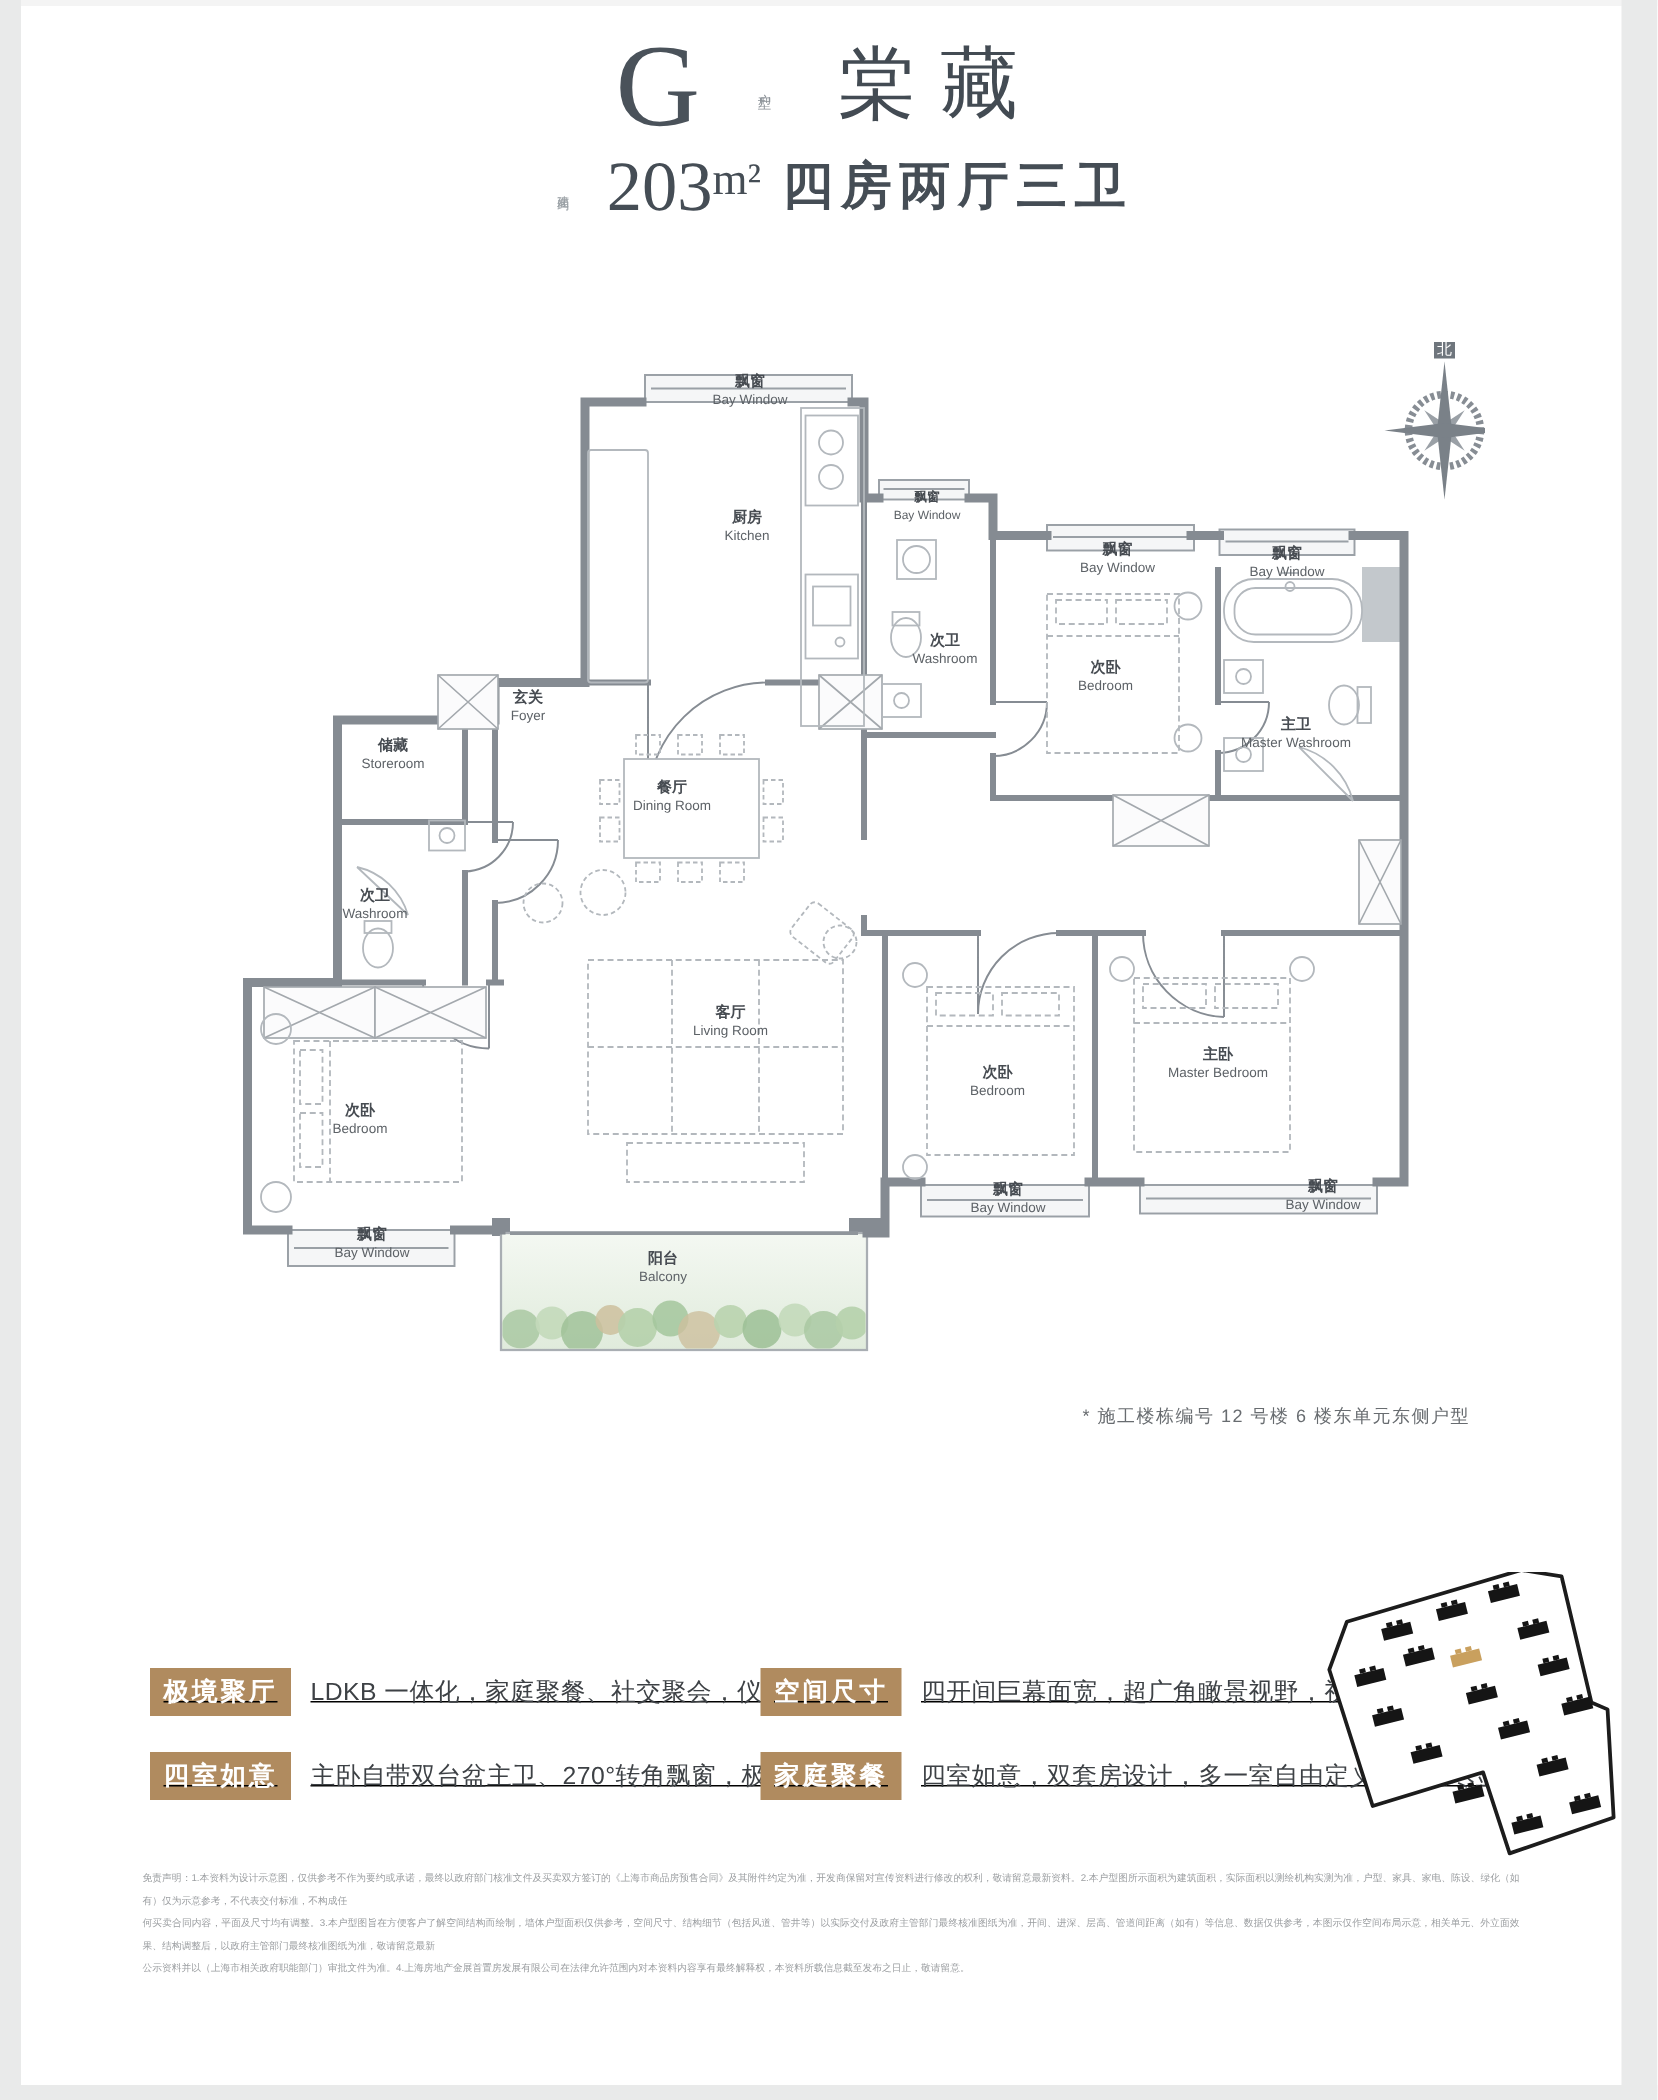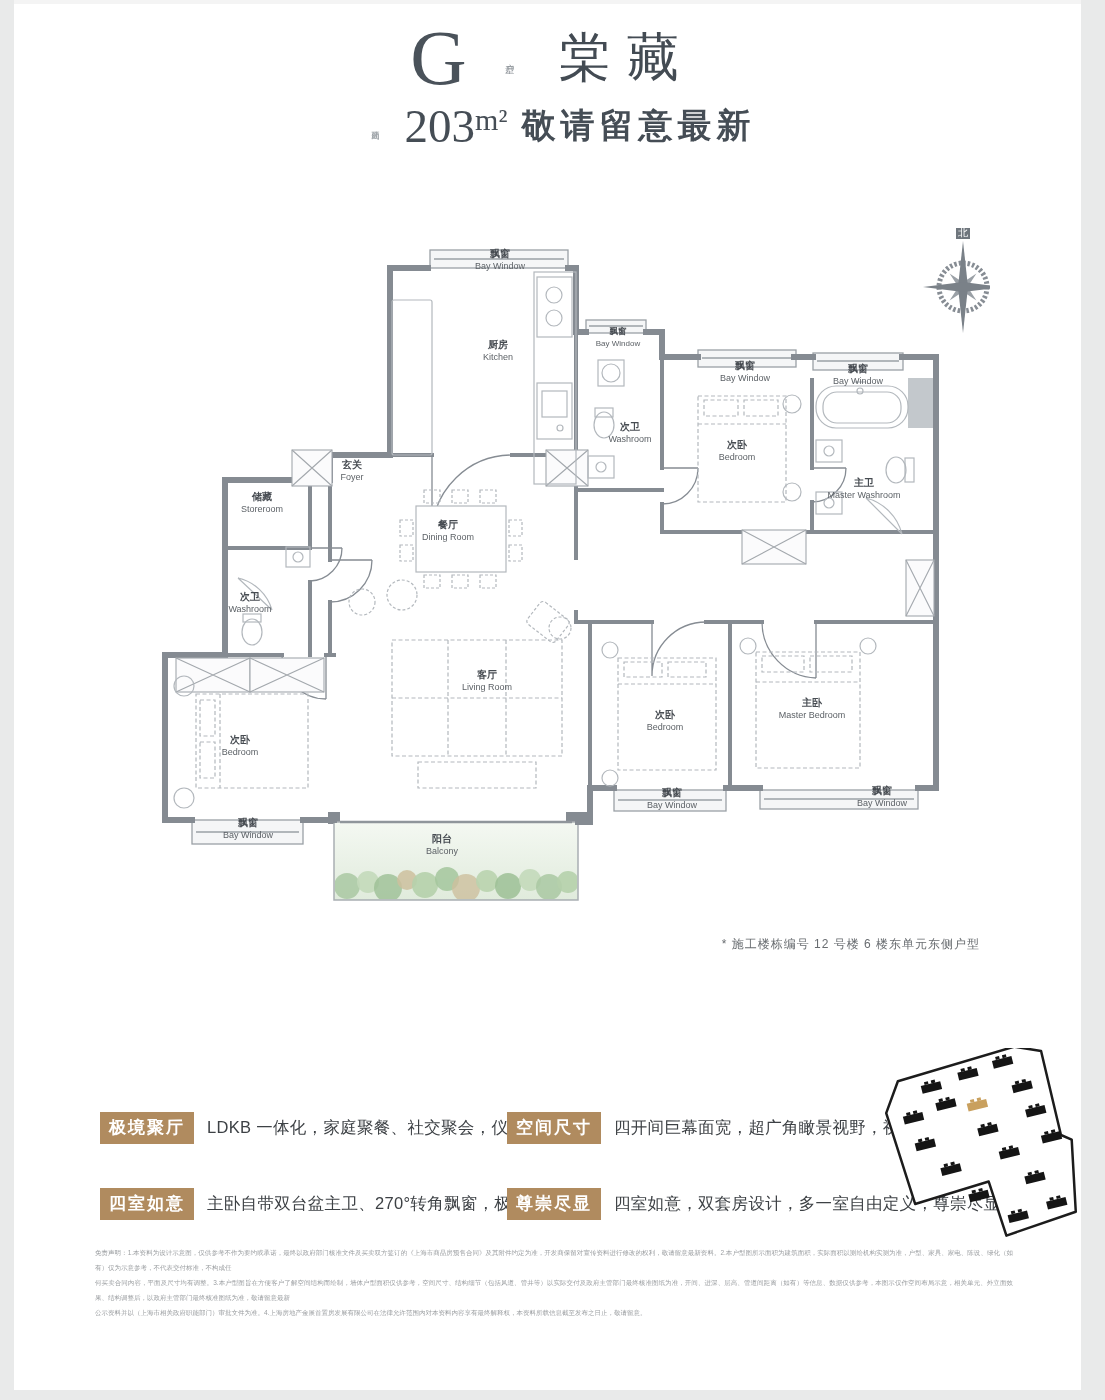--- a/index.html
+++ b/index.html
@@ -35,21 +35,21 @@
   .plansvg{position:absolute;left:140px;top:228px;}
   .rz{font:600 10px "Liberation Sans",sans-serif;fill:#474c52;text-anchor:middle;}
   .re{font:9px "Liberation Sans",sans-serif;fill:#5d6267;text-anchor:middle;}
   .rz.sm{font-size:8.5px;} .re.sm{font-size:8px;}
 
   .plan-note{position:absolute;left:150px;top:936px;width:830px;text-align:right;
              font-size:12px;color:#686c70;letter-spacing:1px;}
 
   
   .features{position:absolute;left:100px;top:1112px;width:915px;
-            display:grid;grid-template-columns:407px auto;row-gap:44px;}
+            display:grid;grid-template-columns:407px auto;row-gap:24px;text-decoration:underline;}
   .feat{display:flex;align-items:center;white-space:nowrap;}
   .badge{background:#b08b5f;color:#ffffff;font-family:"Liberation Serif",serif;font-weight:700;
          font-size:17px;letter-spacing:2px;padding:4px 9px 5px;margin-right:13px;flex:0 0 auto;}
   .feat-text{font-size:16.5px;color:#3d4145;letter-spacing:0.3px;}
 
   
   .siteplan{position:absolute;left:878px;top:1048px;}
 
   
   .disclaimer{position:absolute;left:95px;top:1246px;width:918px;
@@ -61,21 +61,21 @@
 <div class="edge top"></div>
 <div class="edge left"></div>
 <div class="edge right"></div>
 <div class="edge bottom"></div>
 
 <div class="header">
   <div class="t-row1">
     <span class="t-letter">G</span><span class="t-sub">户型</span><span class="t-cn">棠藏</span>
   </div>
   <div class="t-row2">
-    <span class="a-prefix">建面约</span><span class="a-num">203</span><span class="a-unit">m²</span><span class="a-desc">敬请留意最新</span>
+    <span class="a-prefix">建面约</span><span class="a-num">203</span><span class="a-unit">m²</span><span class="a-desc">四房两厅三卫</span>
   </div>
 </div>
 
 <svg class="plansvg" width="850" height="690" viewBox="140 228 850 690">
   <defs>
     <linearGradient id="gbal" x1="0" y1="0" x2="0" y2="1">
       <stop offset="0" stop-color="#f4f8f2"></stop>
         <stop offset="1" stop-color="#e0ebdc"></stop>
     </linearGradient>
     <clipPath id="balclip">
@@ -307,21 +307,21 @@
   </div>
   <div class="feat">
     <span class="badge">空间尺寸</span>
     <span class="feat-text">四开间巨幕面宽，超广角瞰景视野，视界一览无余</span>
   </div>
   <div class="feat">
     <span class="badge">四室如意</span>
     <span class="feat-text">主卧自带双台盆主卫、270°转角飘窗，极尽排场</span>
   </div>
   <div class="feat">
-    <span class="badge">尊崇尽显</span>
+    <span class="badge">家庭聚餐</span>
     <span class="feat-text">四室如意，双套房设计，多一室自由定义，尊崇尽显</span>
   </div>
 </div>
 
 <svg class="siteplan" width="210" height="200" viewBox="0 0 210 200">
   <g transform="rotate(-8 105 100)">
     <path d="M14 52 L30 22 L150 4 L176 12 L184 98 L194 104 L188 176 L116 190 L106 134 L30 146 Z" fill="#ffffff" stroke="#1c1c1c" stroke-width="2.5" stroke-linejoin="round"></path>
     <g id="site-buildings">
         <g transform="translate(52,30) rotate(-6)">
           <rect x="0" y="0" width="20" height="8" fill="#151515"></rect>

